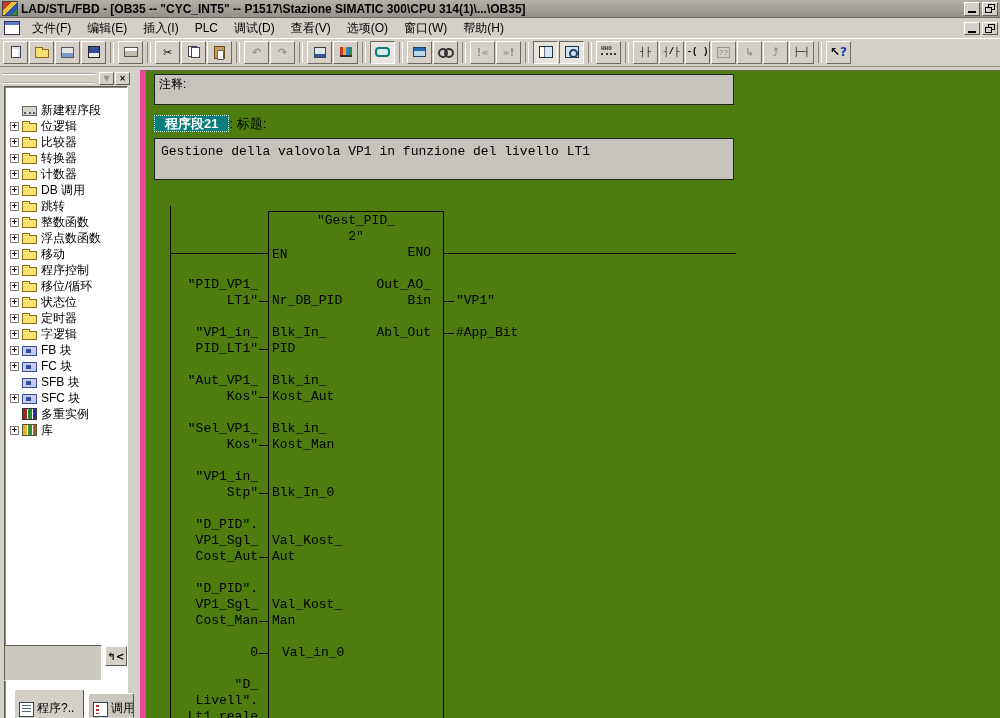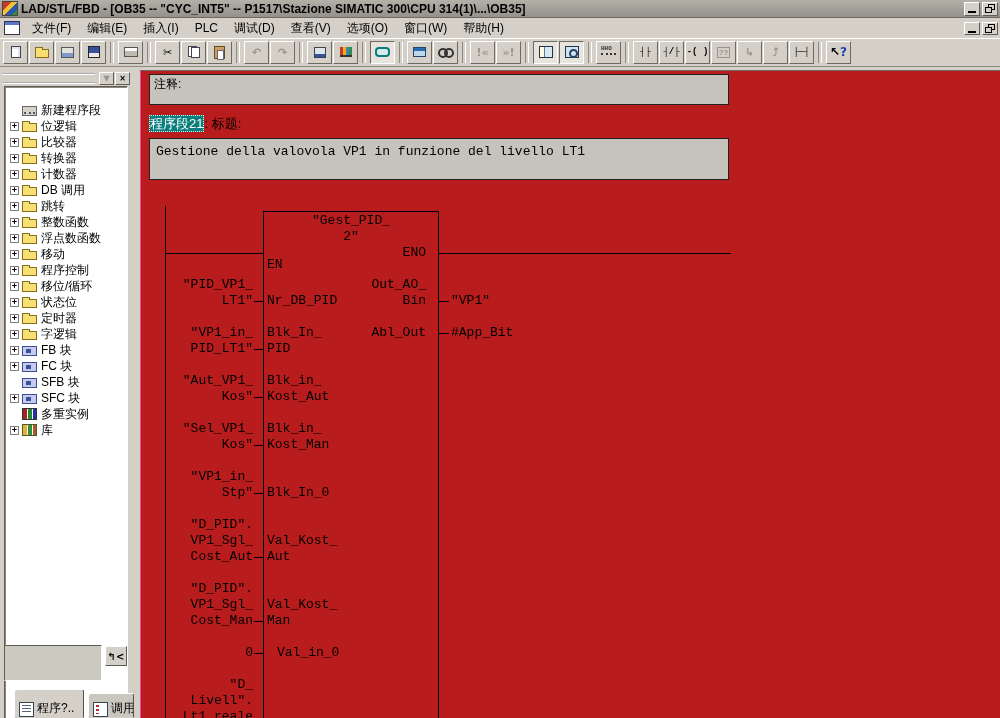--- a/index.html
+++ b/index.html
@@ -110,27 +110,27 @@
   .tab{position:absolute;bottom:0;height:29px;background:#d4d0c8;border:1px solid;
     border-color:#fff #55524c #d4d0c8 #fff;border-radius:3px 3px 0 0;display:flex;align-items:flex-end;
     padding:0 4px;box-sizing:border-box;white-space:nowrap;overflow:hidden}
   .tab.back{height:25px;background:#cac7bf}
   .tab-ic{width:13px;height:13px;margin-right:3px;flex:none;border:1px solid #345;background:#fff;position:relative}
   .tab-ic.prog::after{content:"";position:absolute;left:2px;top:2px;right:2px;bottom:2px;
     background:repeating-linear-gradient(#567 0 1px,#fff 1px 3px)}
   .tab-ic.call::after{content:"";position:absolute;left:2px;top:2px;width:3px;bottom:2px;
     background:repeating-linear-gradient(#a33 0 2px,#fff 2px 4px)}
   
-  .editor{position:absolute;left:140px;top:70px;width:860px;height:648px;background:#b91c1c;
-    border-left:1px solid #ec4899;border-top:1px solid #6e6a63;box-sizing:border-box;overflow:hidden}
+  .editor{position:absolute;left:140px;top:70px;width:860px;height:648px;background:#4d7c0f;
+    border-left:6px solid #ec4899;border-top:1px solid #6e6a63;box-sizing:border-box;overflow:hidden}
   .mono{font:13px/16px "Liberation Mono","DejaVu Sans Mono",monospace}
   .comment-box{position:absolute;left:8px;width:580px;background:#c6c3bd;border:1px solid #222;
     box-sizing:border-box;overflow:hidden}
   .net-header{position:absolute;left:8px;top:44px;height:17px;font-size:13px;white-space:nowrap}
-  .net-label{background:#0a7d7d;color:#fff;border:1px dotted #dfe;padding:0 0;font-weight:normal}
+  .net-label{background:#0a7d7d;color:#fff;border:1px dotted #dfe;padding:0 10px;font-weight:bold}
   #fbd{position:absolute;left:0;top:0;width:860px;height:648px}
   .hline,.vline{position:absolute;background:#000}
   .hline{height:1px}.vline{width:1px}
   .blk{position:absolute;border:1px solid #000;border-bottom:none;box-sizing:border-box}
   .fbd-txt{position:absolute;white-space:pre}
   .ra{text-align:right}
 </style>
 </head>
 <body>
 
@@ -406,21 +406,21 @@
   </div>
   <div class="comment-box mono" style="top:67px;height:42px;padding:5px 6px">
     <span>Gestione della valovola VP1 in funzione del livello LT1</span>
   </div>
 
   <div id="fbd">
     <div class="vline" style="left:24px;top:135px;height:513px"></div>
     <div class="blk" style="left:122px;top:140px;width:176px;height:508px"></div>
     <div class="fbd-txt mono pre" style="left:122px;top:142px;width:176px;text-align:center">"Gest_PID_
 2"</div>
-    <div class="fbd-txt mono" style="left:126px;top:186px">EN</div>
+    <div class="fbd-txt mono" style="left:126px;top:176px">EN</div>
     <div class="fbd-txt mono ra" style="left:122px;top:174px;width:163px">ENO</div>
     <div class="hline" style="left:24px;top:182px;width:98px"></div>
     <div class="hline" style="left:298px;top:182px;width:292px"></div>
   <div class="fbd-txt mono pre ra" style="left: 0px; top: 206px; width: 112px;">"PID_VP1_
 LT1"</div>
       <div class="fbd-txt mono pre" style="left: 126px; top: 222px;">Nr_DB_PID</div>
       <div class="hline" style="left: 113px; top: 230px; width: 9px;"></div>
       <div class="fbd-txt mono pre ra" style="left: 0px; top: 254px; width: 112px;">"VP1_in_
 PID_LT1"</div>
       <div class="fbd-txt mono pre" style="left: 126px; top: 254px;">Blk_In_

